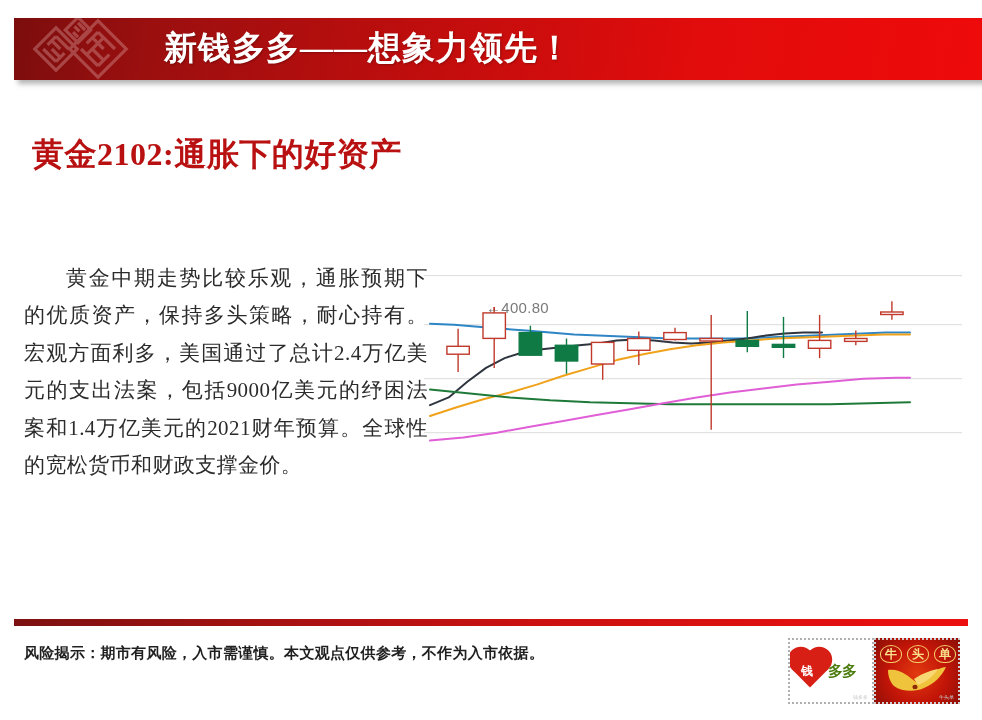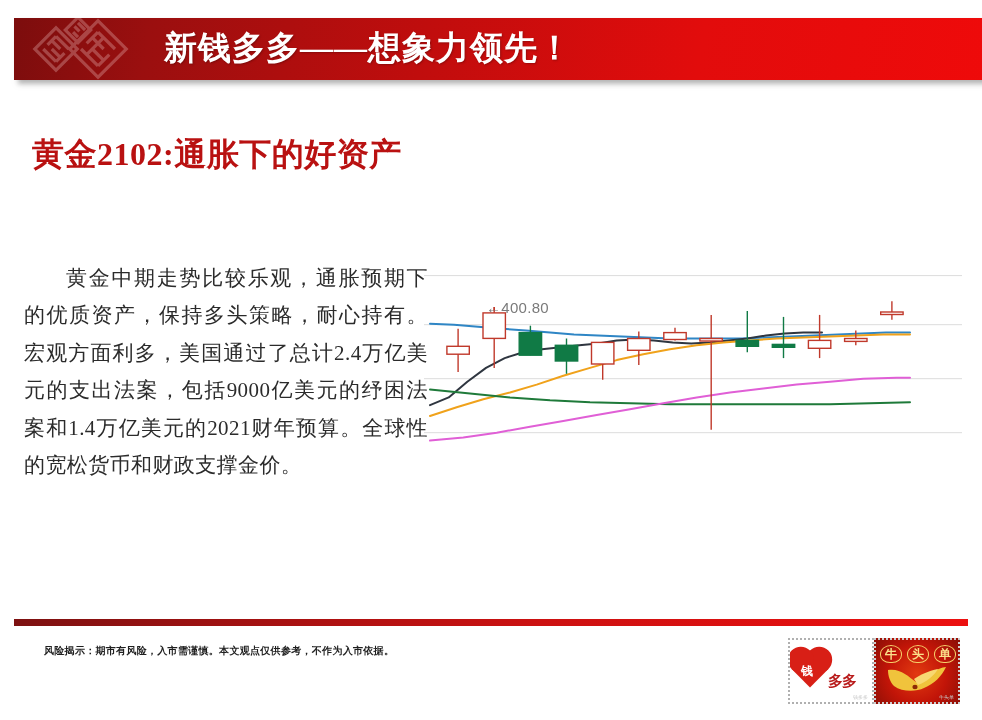--- a/index.html
+++ b/index.html
@@ -63,24 +63,23 @@
     text-align:right;
   }
 
   
   .footer-rule{
     position:absolute;left:14px;top:619px;width:954px;height:7px;
     background:linear-gradient(90deg,#7d1111 0%,#9c1111 20%,#cc1111 55%,#ec1010 100%);
   }
   .footer-note{
     position:absolute;left:24px;top:644px;
-    color:#1f1f1f;font-size:10px;font-weight:700;letter-spacing:.3px;
+    color:#1f1f1f;font-size:15px;font-weight:700;letter-spacing:.3px;
     font-family:"Liberation Serif","DejaVu Serif",serif;
     white-space:nowrap;
-    margin-left:20px;
   }
 
   
   .logo-block{
     position:absolute;left:788px;top:638px;width:172px;height:66px;
     display:flex;
   }
   .stamp{
     width:86px;height:66px;
     border:2px dotted #b0b0b0;
@@ -101,22 +100,22 @@
     content:"";position:absolute;width:26px;height:26px;background:#d81f16;border-radius:50%;
   }
   .stamp-heart:before{left:13px;top:0;}
   .stamp-heart:after{left:0;top:-13px;}
   .stamp-heart-txt{
     position:absolute;left:11px;top:23px;z-index:3;
     color:#fff;font-size:12px;font-weight:700;
     font-family:"Liberation Serif","DejaVu Serif",serif;
   }
   .stamp-txt-red{
-    position:absolute;left:38px;top:32px;z-index:3;
-    color:#b91c1c;font-size:15px;font-weight:700;letter-spacing:-1px;
+    position:absolute;left:38px;top:22px;z-index:3;
+    color:#4d7c0f;font-size:15px;font-weight:700;letter-spacing:-1px;
     font-family:"Liberation Serif","DejaVu Serif",serif;
   }
   .stamp-corner{
     position:absolute;right:4px;bottom:2px;
     font-size:5px;color:#c9c9c9;
     font-family:"Liberation Sans","DejaVu Sans",sans-serif;
   }
   .bull-row{
     position:absolute;left:4px;top:5px;width:76px;
     display:flex;justify-content:space-between;z-index:4;

